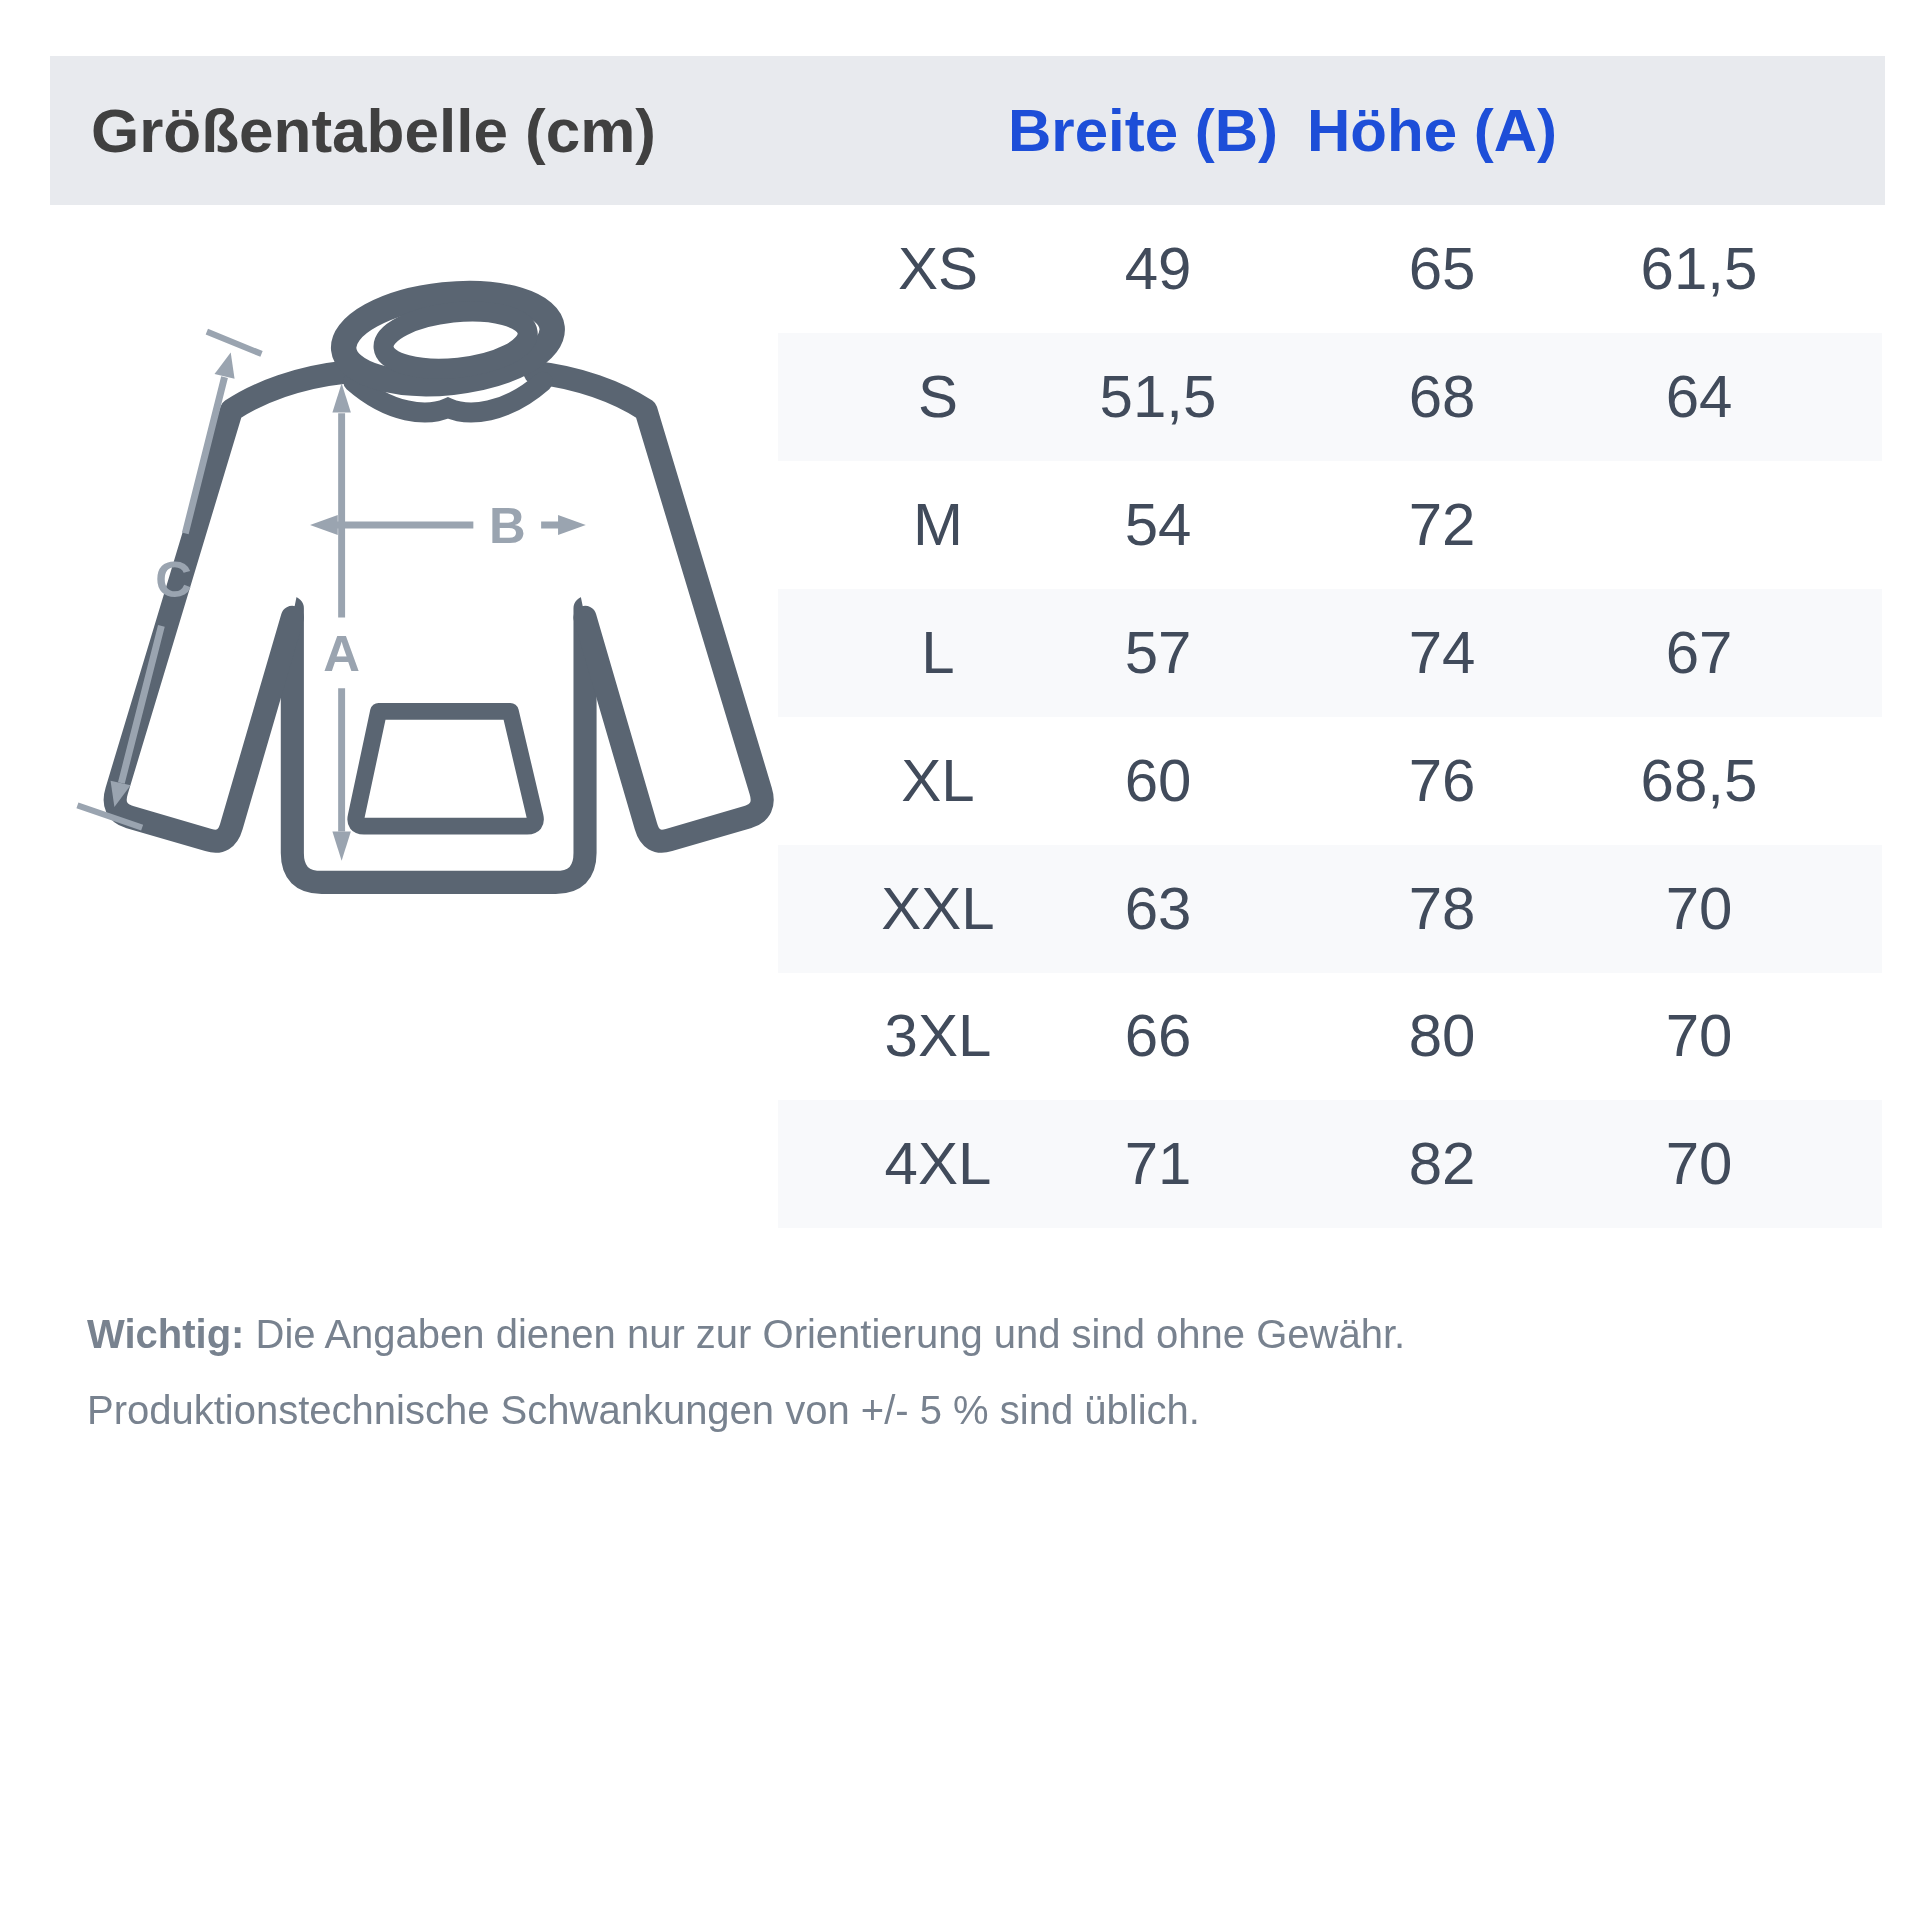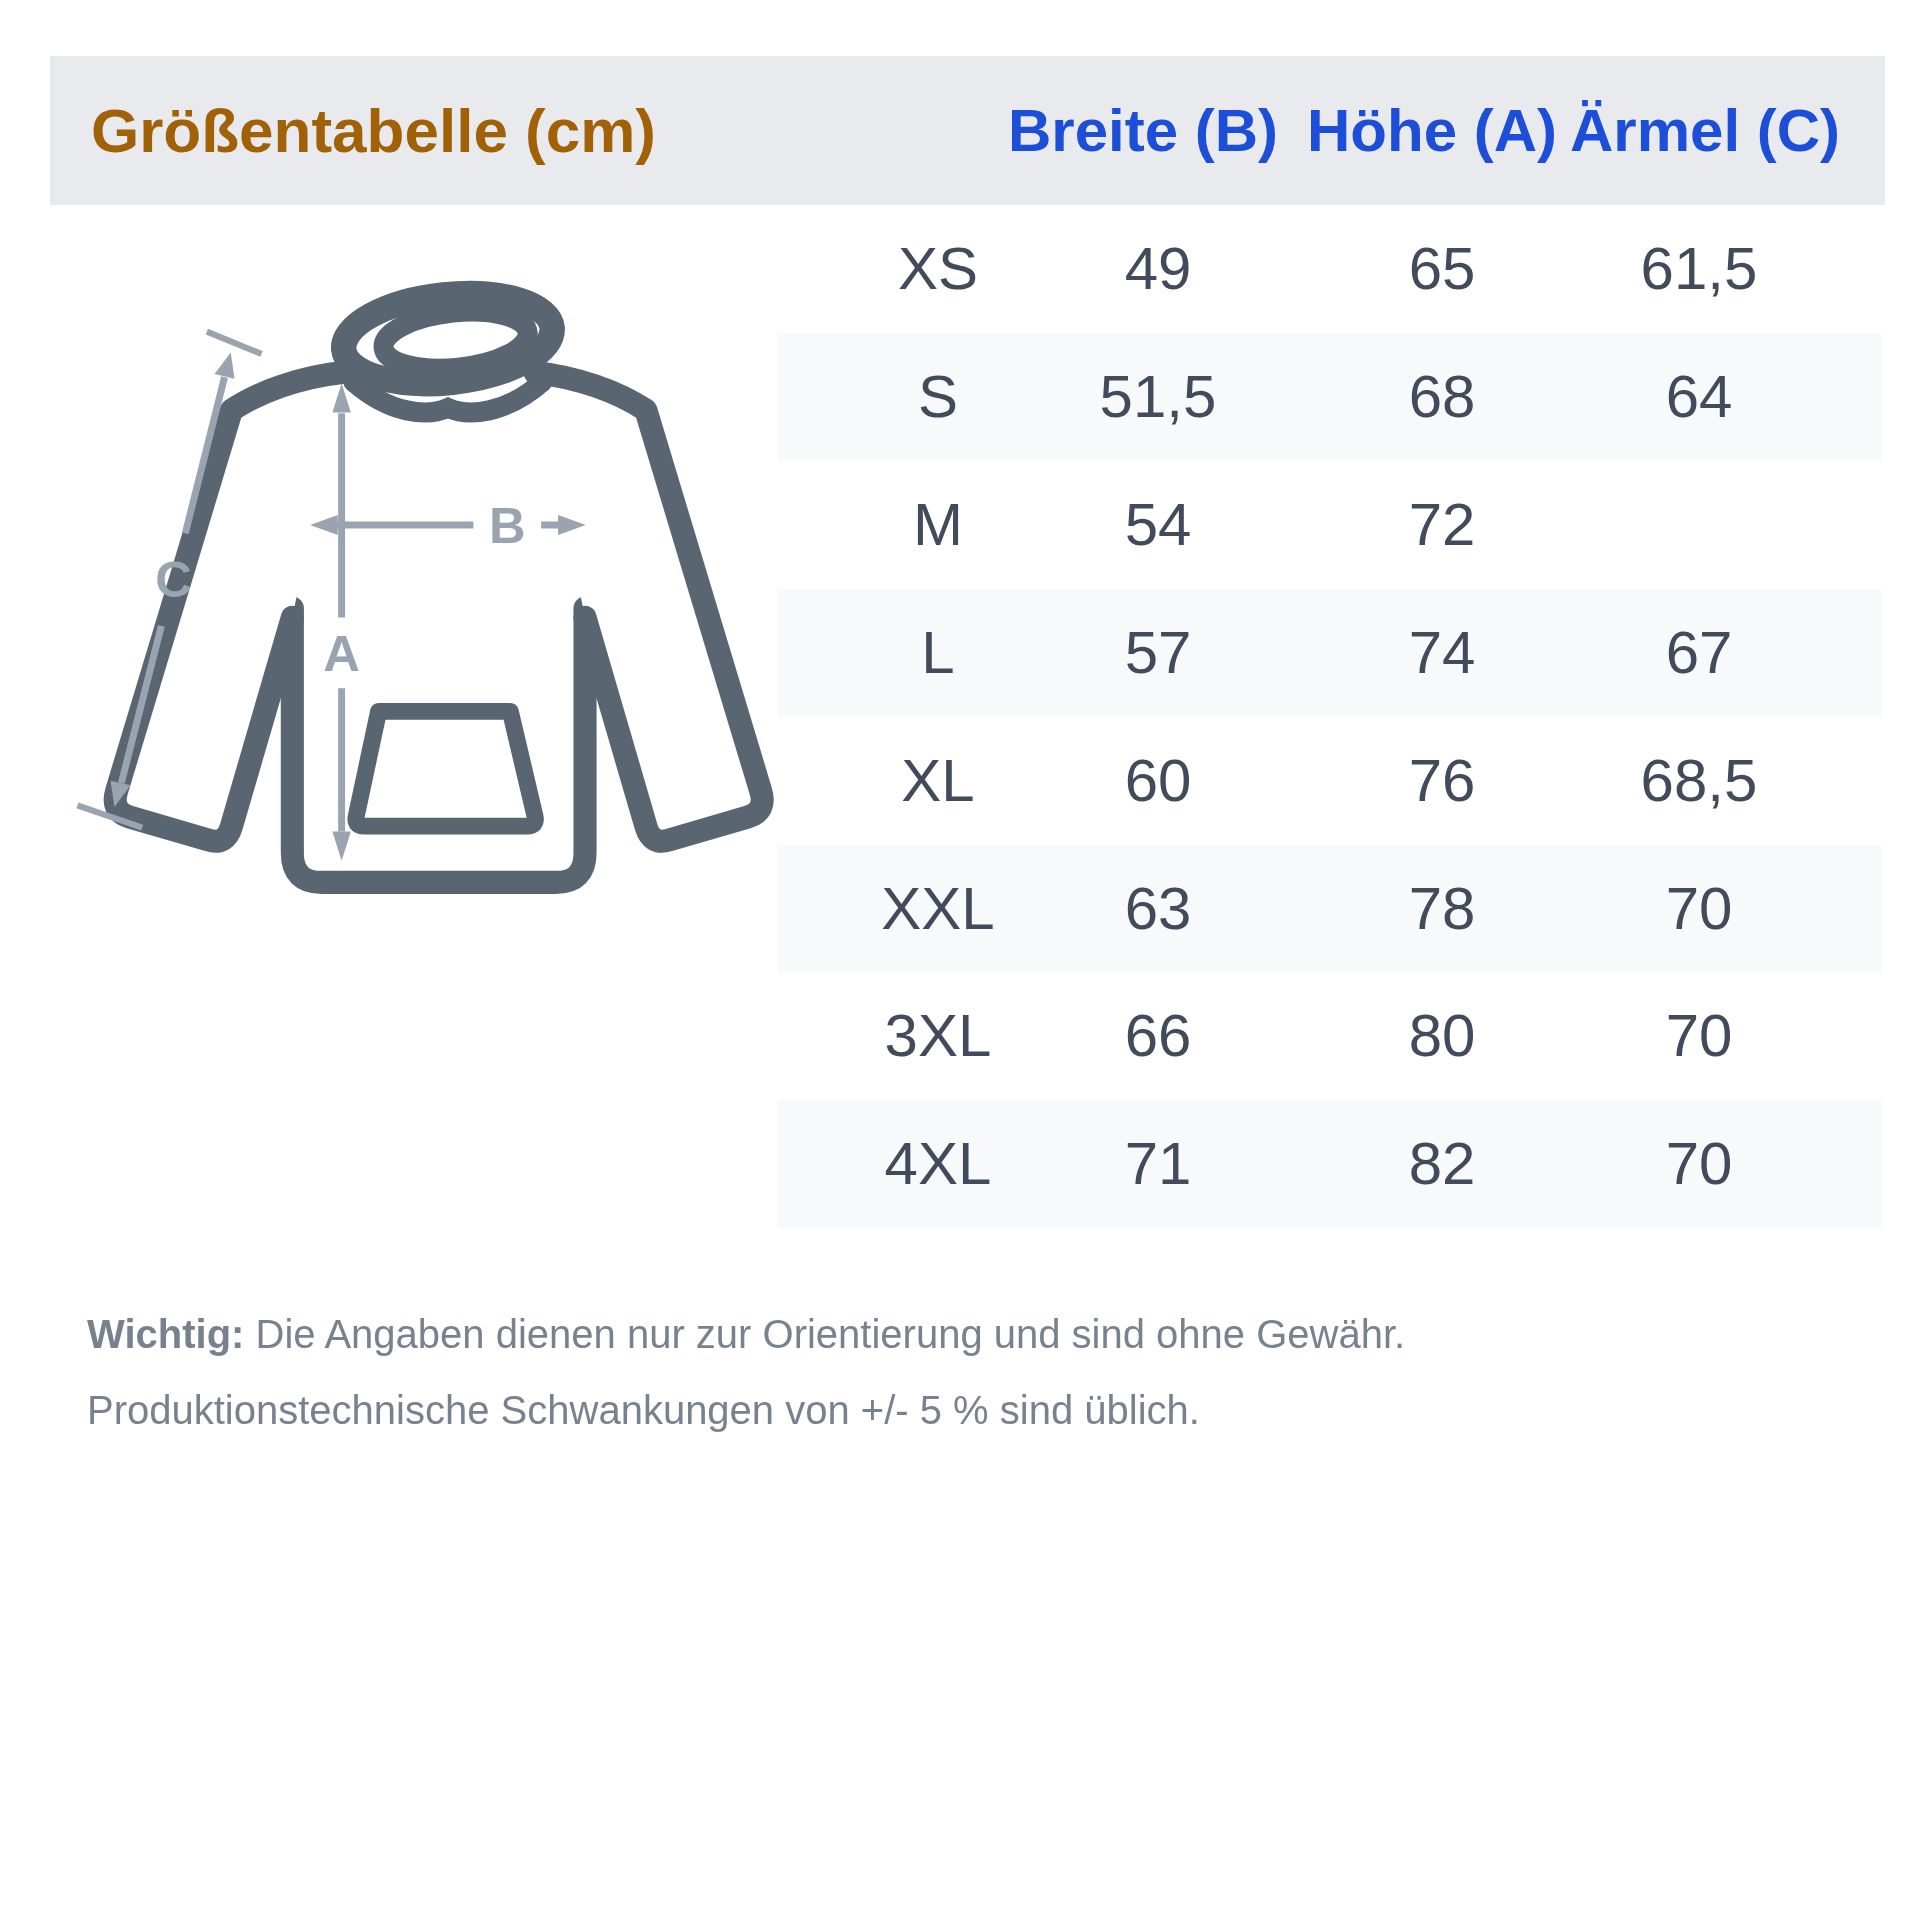--- a/index.html
+++ b/index.html
@@ -11,21 +11,21 @@
     overflow:hidden;
     color:#414b5b;
   }
   .header-bar{
     position:absolute;left:50px;top:56px;width:1835px;height:149px;
     background:#e8eaee;
   }
   .title{
     position:absolute;left:41px;top:0;height:149px;
     display:flex;align-items:center;
-    font-size:62px;font-weight:bold;color:#a16207;white-space:nowrap;
+    font-size:62px;font-weight:bold;color:#404040;white-space:nowrap;
   }
   .col-head{
     position:absolute;top:0;height:149px;line-height:149px;
     transform:translateX(-50%);
     font-size:60px;font-weight:bold;color:#1d4ed8;white-space:nowrap;
   }
   .col-head.c-breite{left:1093px;}
   .col-head.c-hoehe{left:1382px;}
   .col-head.c-aermel{left:1655px;}
 
@@ -53,21 +53,20 @@
   }
   .note b{font-weight:bold;color:#78828f;}
 </style>
 </head>
 <body>
 
 <div class="header-bar">
   <div class="title">Größentabelle (cm)</div>
   <div class="col-head c-breite">Breite (B)</div>
   <div class="col-head c-hoehe">Höhe (A)</div>
-  <div class="col-head c-aermel">Ärmel (C)</div>
 </div>
 
 <svg class="hoodie-svg" viewBox="0 0 975 910">
 
   <path fill="#ffffff" stroke="none" d="M390,194 C335,200 282,219 246,243 L97,737 Q89,763 113,771 L216,801 Q239,808 246,783 L325,512 L325,820 Q325,856 361,856 L669,856 Q705,856 705,820 L705,512 L784,783 Q791,808 814,801 L917,771 Q941,763 933,737 L784,243 C748,219 695,200 640,194 Z"></path>
 
   <path fill="none" stroke="#5a6572" stroke-width="30" stroke-linecap="round" stroke-linejoin="round" d="M325,500 L325,818 Q325,856 363,856 L667,856 Q705,856 705,818 L705,500"></path>
 
   <path fill="#ffffff" stroke="#5a6572" stroke-width="22" stroke-linejoin="round" d="M437,634 L608,634 L640,770 Q643,783 630,783 L418,783 Q405,783 408,770 Z"></path>
 

